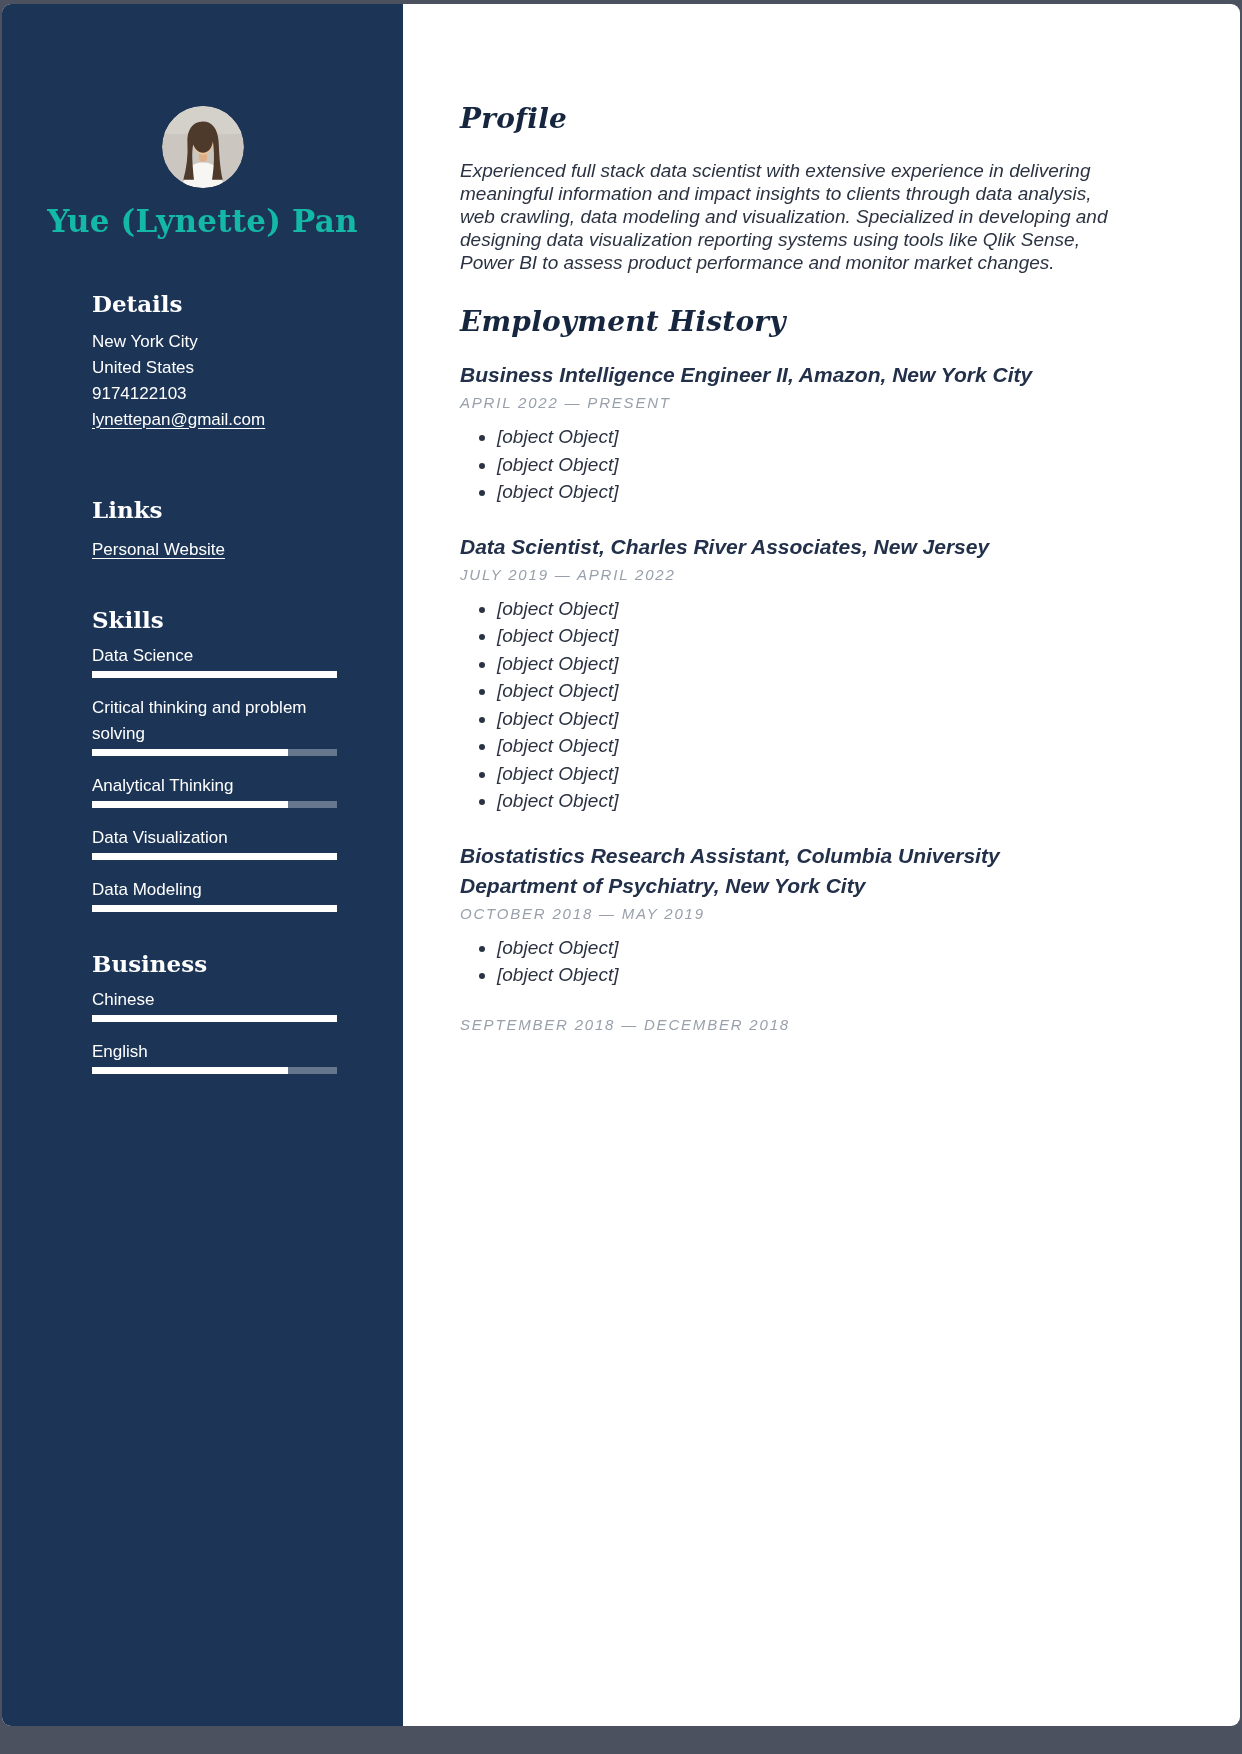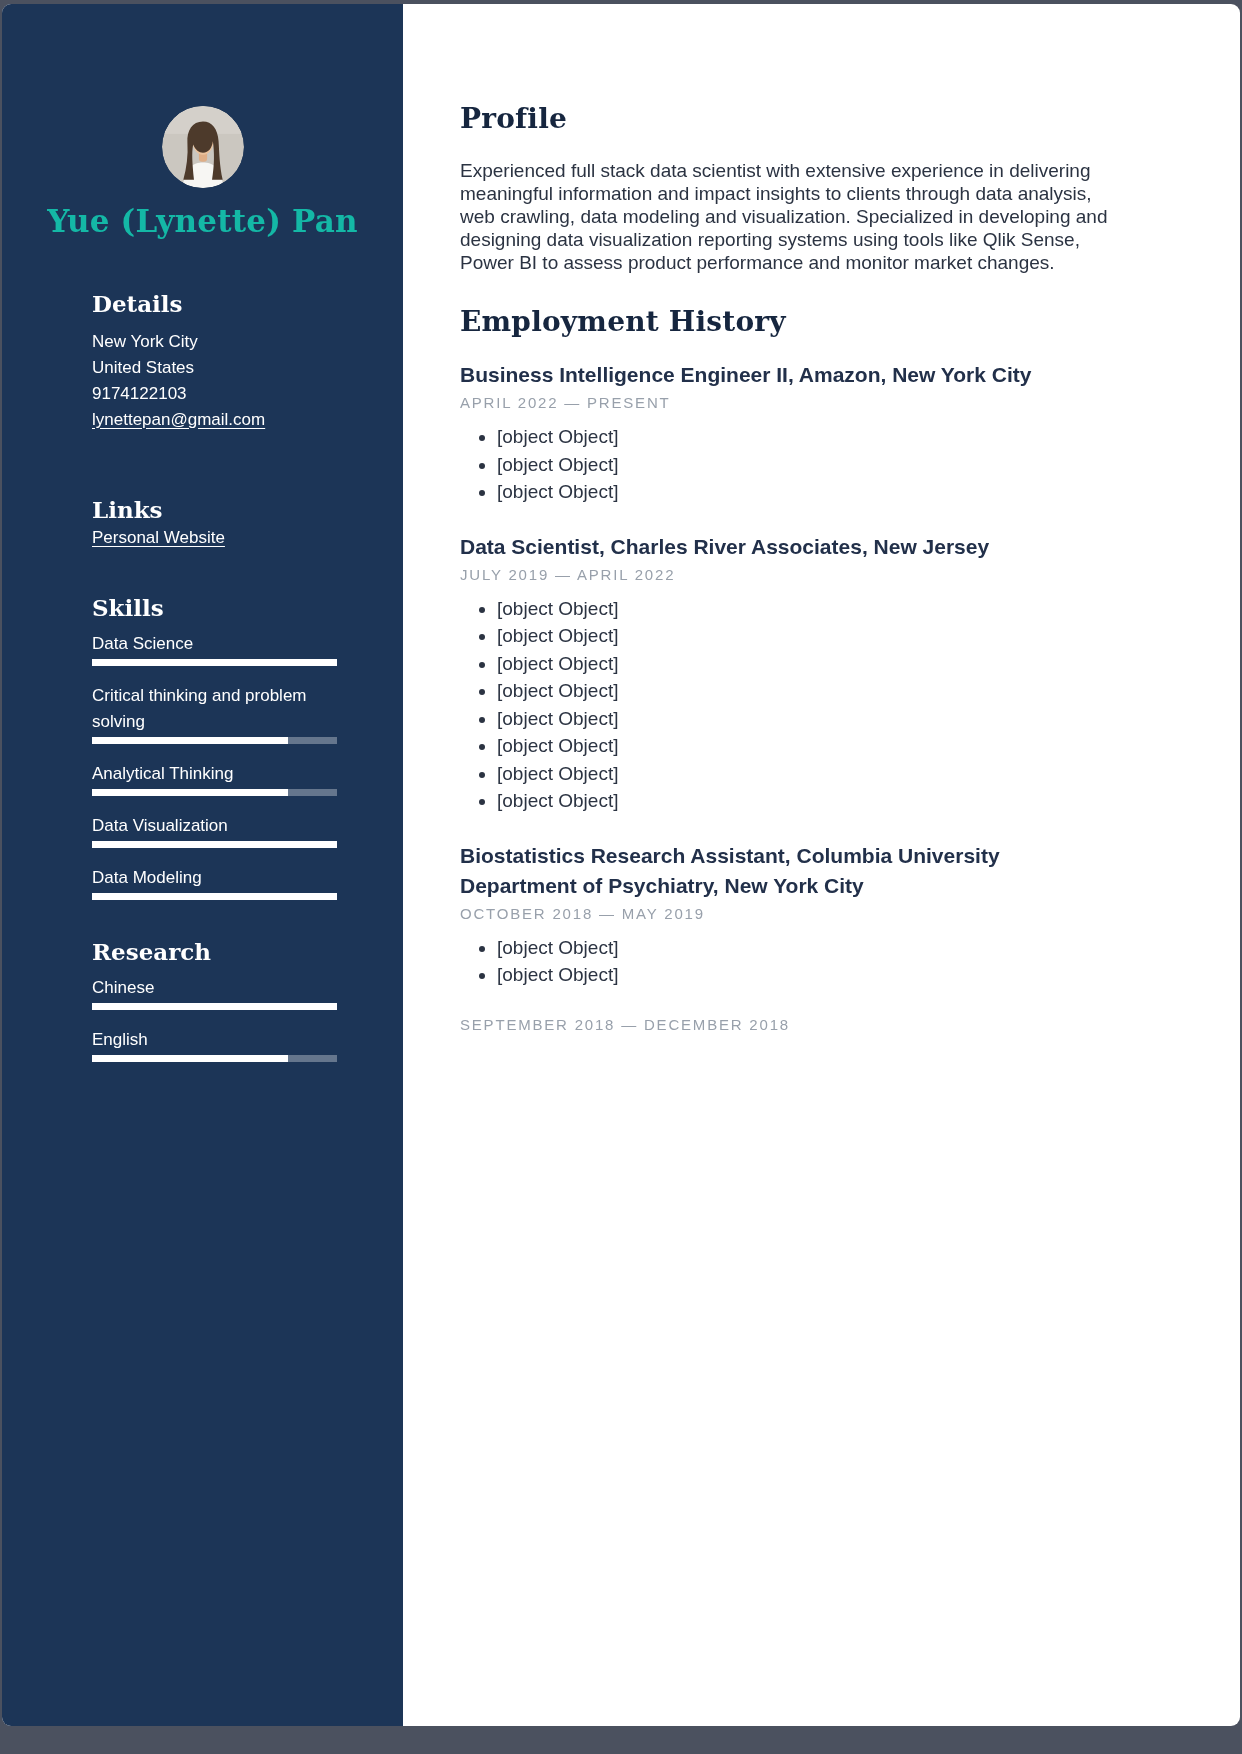--- a/index.html
+++ b/index.html
@@ -39,34 +39,35 @@
   .sec-details{margin-top:48px;}
   .sec-links{margin-top:62px;}
   .sec-skills{margin-top:42px;}
   .sec-languages{margin-top:37px;}
   .side-lines{margin-top:10px;}
   .side-line{font-size:17px;line-height:26px;color:#fff;}
   .side-link{
     display:inline-block;font-size:17px;line-height:26px;color:#fff;
     text-decoration:underline;text-underline-offset:3px;cursor:pointer;
   }
-  .sec-links .side-link{margin-top:0;}
+  .sec-links .side-link{margin-top:12px;}
   .meters{margin-top:8px;}
   .meter-item{margin-bottom:17px;}
   .meter-label{font-size:17px;line-height:26px;color:#fff;}
   .meter-track{
     margin-top:2px;height:7px;width:100%;
     background:rgba(255,255,255,0.32);overflow:hidden;
   }
   .meter-fill{display:block;height:100%;background:#ffffff;}
   
   .content{
     flex:1;box-sizing:border-box;
     padding:97px 120px 40px 57px;
     color:var(--body_text,#2b3342);
+    font-style:italic;
   }
   .main-heading{
     font-family:"DejaVu Serif",serif;font-weight:bold;
     font-size:28px;line-height:36px;margin:0;
     color:var(--heading_text,#16263f);letter-spacing:.2px;
   }
   .sec-employment{margin-top:30px;}
   .profile-text{
     margin:22px 0 0 0;font-size:19px;line-height:23px;
     color:var(--body_text,#2b3342);
@@ -174,21 +175,21 @@
           <div class="meter-item">
             <div class="meter-label">Data Modeling</div>
             <div class="meter-track">
               <span class="meter-fill" style="width: 100%;"></span>
             </div>
           </div>
         </div>
     </section>
 
     <section class="side-section sec-languages">
-      <h2>Research</h2>
+      <h2>Business</h2>
       <div class="meters">
 
           <div class="meter-item">
             <div class="meter-label">Chinese</div>
             <div class="meter-track">
               <span class="meter-fill" style="width: 100%;"></span>
             </div>
           </div>
 
           <div class="meter-item">

